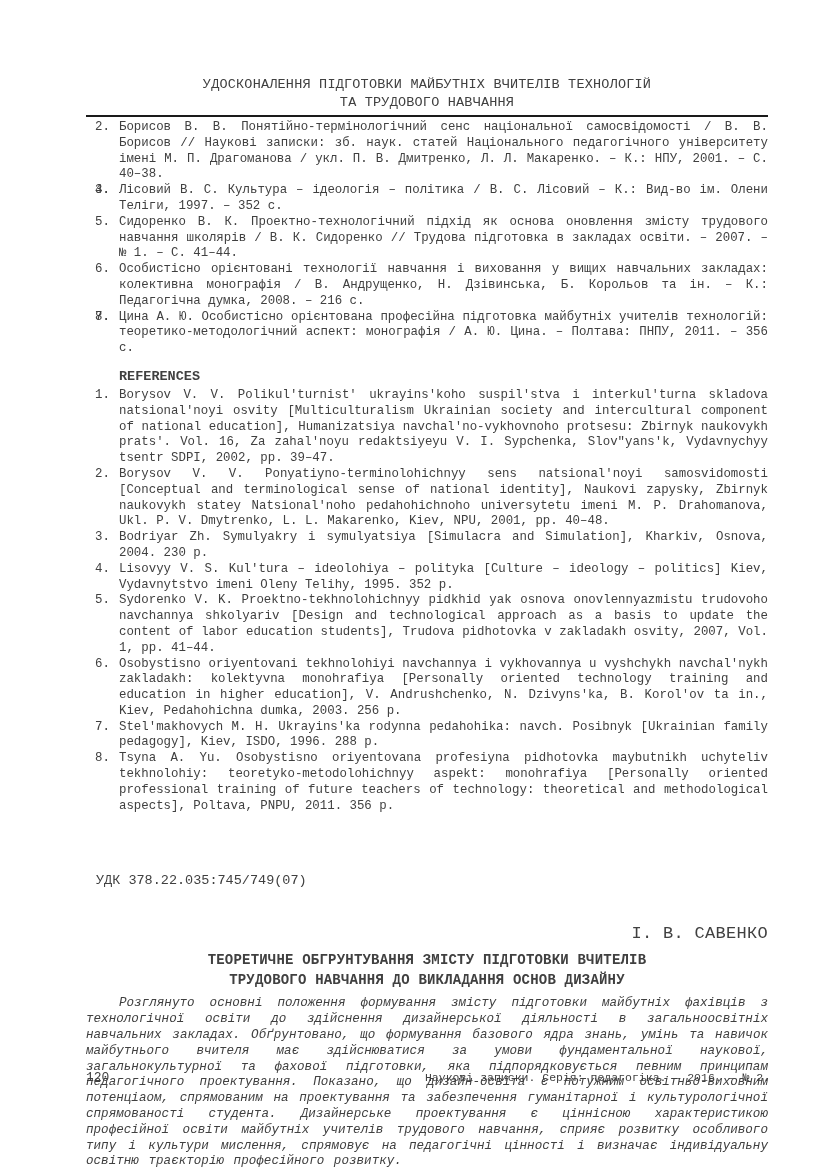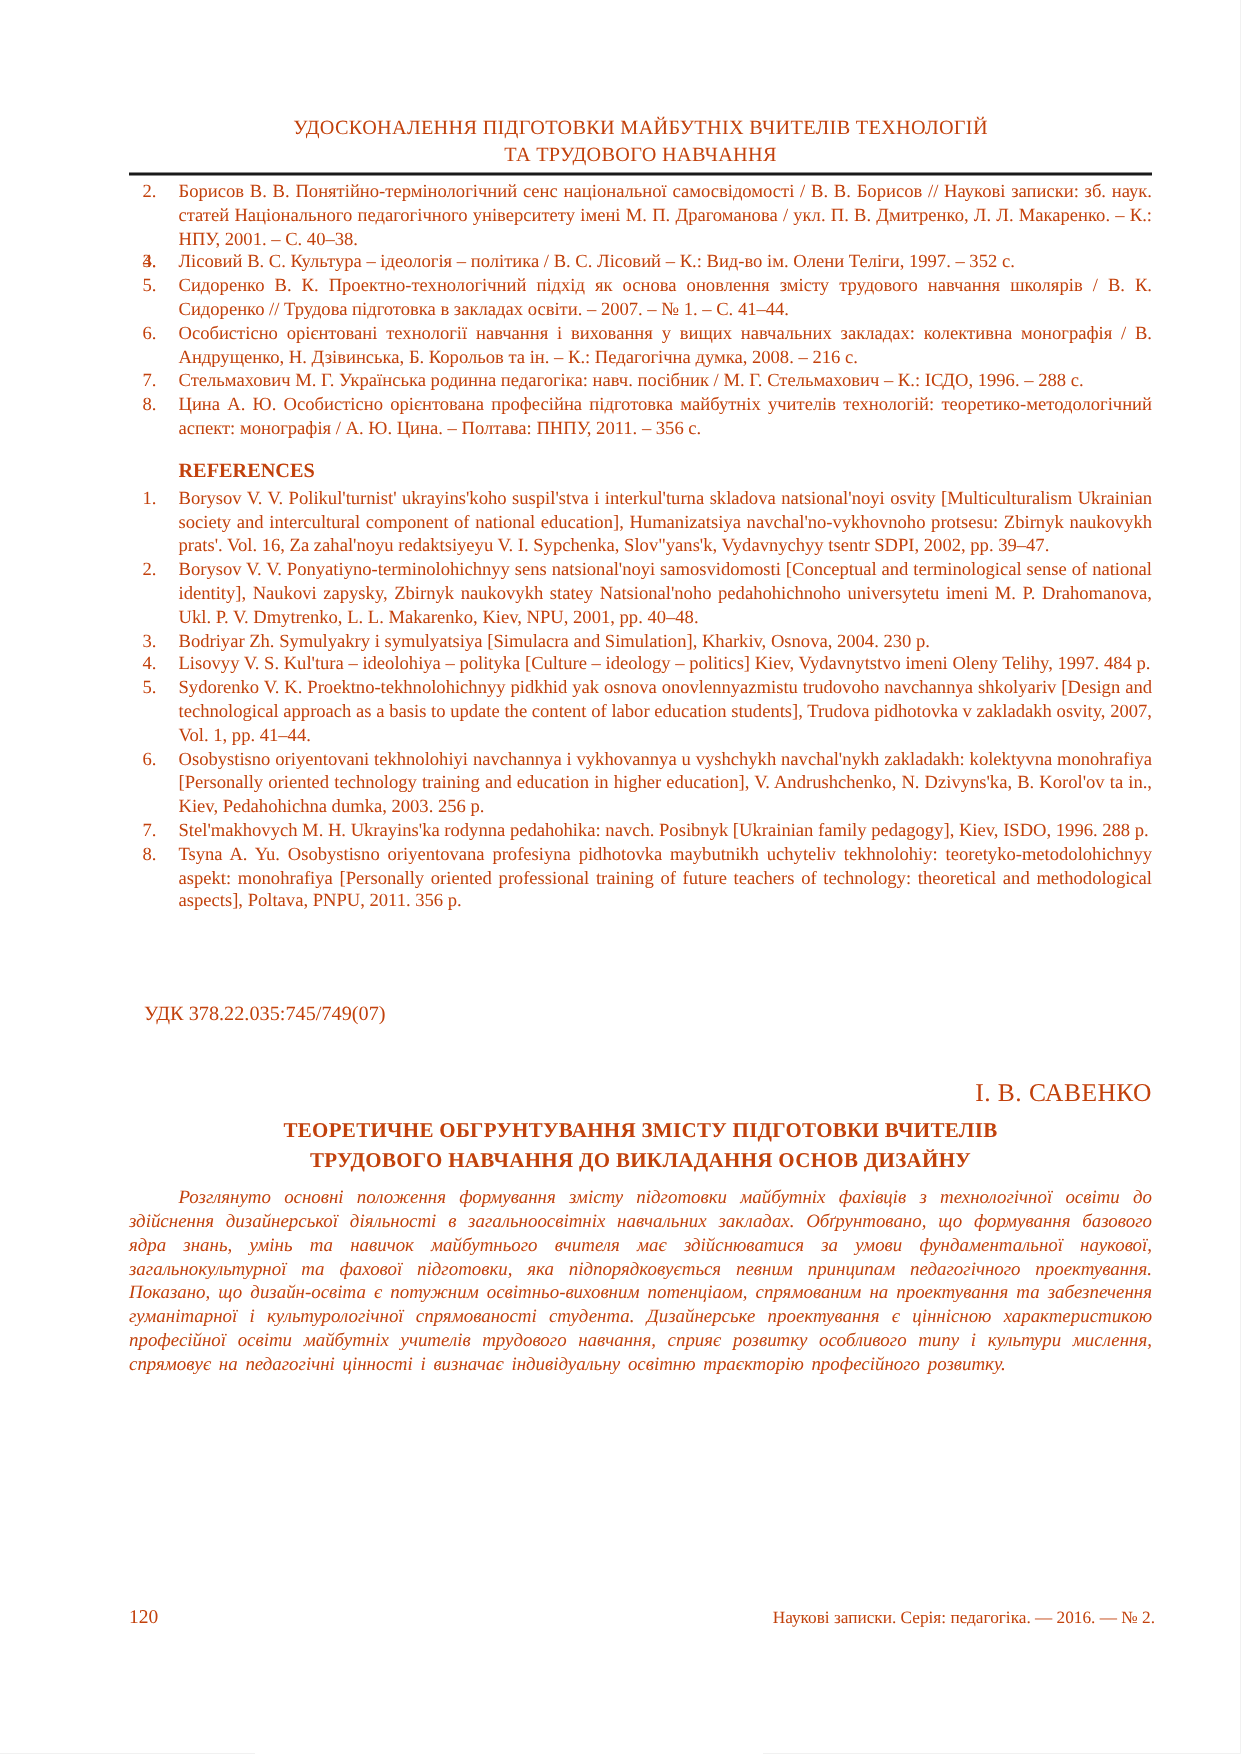--- a/index.html
+++ b/index.html
@@ -2,22 +2,22 @@
 <html><head>
 <meta charset="utf-8">
 <style>
   html, body { margin: 0; padding: 0; background: #e8e8e8; }
   .page {
     position: relative;
     width: 827px;
     height: 1169px;
     margin: 0 auto;
     background: #ffffff;
-    font-family: Liberation Serif, serif;
-    color: #c2410c;
+    font-family: Liberation Mono, monospace;
+    color: #404040;
     box-sizing: border-box;
     padding: 76px 59px 0 86px;
     overflow: hidden;
   }
   .running-header {
     text-align: center;
     font-size: 13.5px;
     line-height: 18px;
     letter-spacing: 0.2px;
   }
@@ -116,21 +116,20 @@
     <div class="list-item">
       <span class="num">5.</span>
       <span class="txt">Сидоренко В. К. Проектно-технологічний підхід як основа оновлення змісту трудового навчання школярів / В. К. Сидоренко // Трудова підготовка в закладах освіти. – 2007. – № 1. – С. 41–44.</span>
     </div>
     <div class="list-item">
       <span class="num">6.</span>
       <span class="txt">Особистісно орієнтовані технології навчання і виховання у вищих навчальних закладах: колективна монографія / В. Андрущенко, Н. Дзівинська, Б. Корольов та ін. – К.: Педагогічна думка, 2008. – 216 с.</span>
     </div>
     <div class="list-item">
       <span class="num">7.</span>
-      <span class="txt">Стельмахович М. Г. Українська родинна педагогіка: навч. посібник / М. Г. Стельмахович – К.: ІСДО, 1996. – 288 с.</span>
     </div>
     <div class="list-item">
       <span class="num">8.</span>
       <span class="txt">Цина А. Ю. Особистісно орієнтована професійна підготовка майбутніх учителів технологій: теоретико-методологічний аспект: монографія / А. Ю. Цина. – Полтава: ПНПУ, 2011. – 356 с.</span>
     </div>
   </div>
 
   <div class="ref-heading">REFERENCES</div>
 
   <div class="bib-list">
@@ -141,21 +140,21 @@
     <div class="list-item">
       <span class="num">2.</span>
       <span class="txt">Borysov V. V. Ponyatiyno-terminolohichnyy sens natsional'noyi samosvidomosti [Conceptual and terminological sense of national identity], Naukovi zapysky, Zbirnyk naukovykh statey Natsional'noho pedahohichnoho universytetu imeni M. P. Drahomanova, Ukl. P. V. Dmytrenko, L. L. Makarenko, Kiev, NPU, 2001, pp. 40–48.</span>
     </div>
     <div class="list-item">
       <span class="num">3.</span>
       <span class="txt">Bodriyar Zh. Symulyakry i symulyatsiya [Simulacra and Simulation], Kharkiv, Osnova, 2004. 230 p.</span>
     </div>
     <div class="list-item">
       <span class="num">4.</span>
-      <span class="txt">Lisovyy V. S. Kul'tura – ideolohiya – polityka [Culture – ideology – politics] Kiev, Vydavnytstvo imeni Oleny Telihy, 1997. 484 p.</span>
+      <span class="txt">Lisovyy V. S. Kul'tura – ideolohiya – polityka [Culture – ideology – politics] Kiev, Vydavnytstvo imeni Oleny Telihy, 1995. 352 p.</span>
     </div>
     <div class="list-item">
       <span class="num">5.</span>
       <span class="txt">Sydorenko V. K. Proektno-tekhnolohichnyy pidkhid yak osnova onovlennyazmistu trudovoho navchannya shkolyariv [Design and technological approach as a basis to update the content of labor education students], Trudova pidhotovka v zakladakh osvity, 2007, Vol. 1, pp. 41–44.</span>
     </div>
     <div class="list-item">
       <span class="num">6.</span>
       <span class="txt">Osobystisno oriyentovani tekhnolohiyi navchannya i vykhovannya u vyshchykh navchal'nykh zakladakh: kolektyvna monohrafiya [Personally oriented technology training and education in higher education], V. Andrushchenko, N. Dzivyns'ka, B. Korol'ov ta in., Kiev, Pedahohichna dumka, 2003. 256 p.</span>
     </div>
     <div class="list-item">

